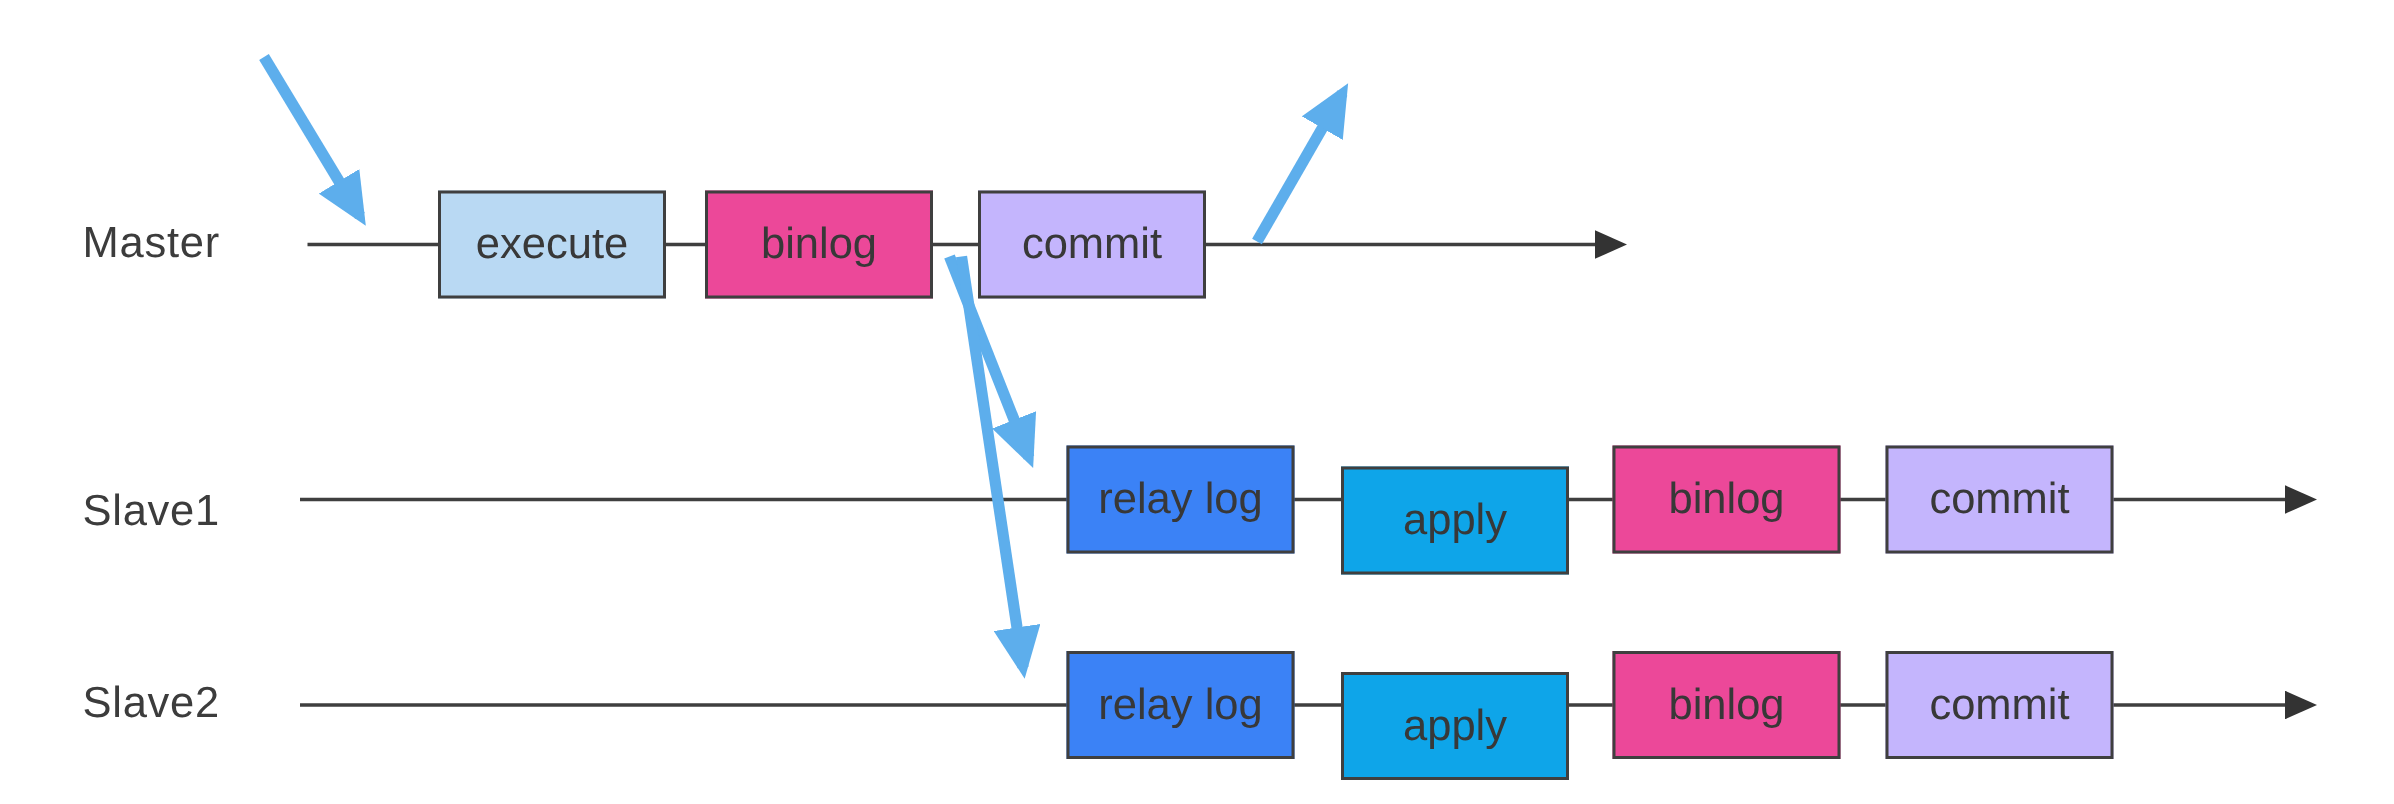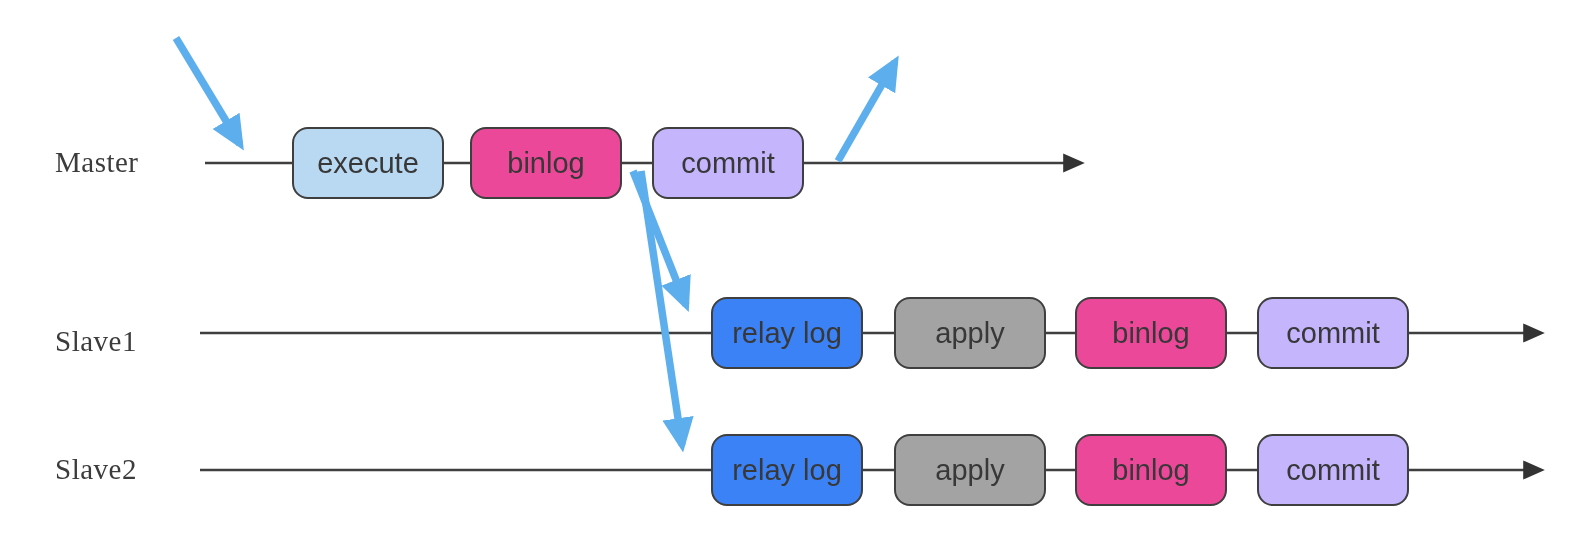--- a/index.html
+++ b/index.html
@@ -23,42 +23,41 @@
     pointer-events: none;
   }
   .lines-layer { z-index: 0; }
   .arrows-layer { z-index: 2; }
   .row-label {
     position: absolute;
     z-index: 1;
     font-size: 29px;
     color: #3c3c3c;
     letter-spacing: 0.5px;
-    font-family: Liberation Serif, serif;
   }
   .node {
     position: absolute;
     z-index: 1;
     width: 152px;
     height: 72px;
     box-sizing: border-box;
     border: 2.5px solid #3f3f3f;
-    border-radius: 16px;
+    border-radius: 0;
     display: flex;
     align-items: center;
     justify-content: center;
     font-size: 29px;
     color: #383838;
     white-space: nowrap;
   }
   .c-blue   { background: #b9d9f3; }
   .c-orange { background: #ec4899; }
   .c-pink   { background: #c4b5fd; }
   .c-yellow { background: #3b82f6; }
-  .c-green  { background: #a3a3a3; }
+  .c-green  { background: #0ea5e9; margin-top: 14px; }
   .r0.b0 { left: 292px; }
   .r0.b1 { left: 470px; }
   .r0.b2 { left: 652px; }
 
   
   .r1 .node, .node.r1 { top: 297px; }
   .r1.b0 { left: 711px; }
   .r1.b1 { left: 894px; }
   .r1.b2 { left: 1075px; }
   .r1.b3 { left: 1257px; }

